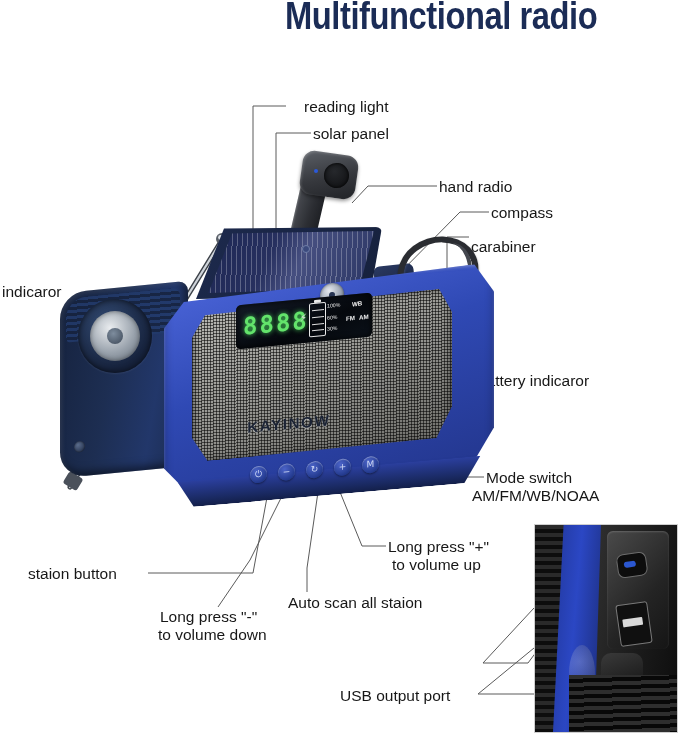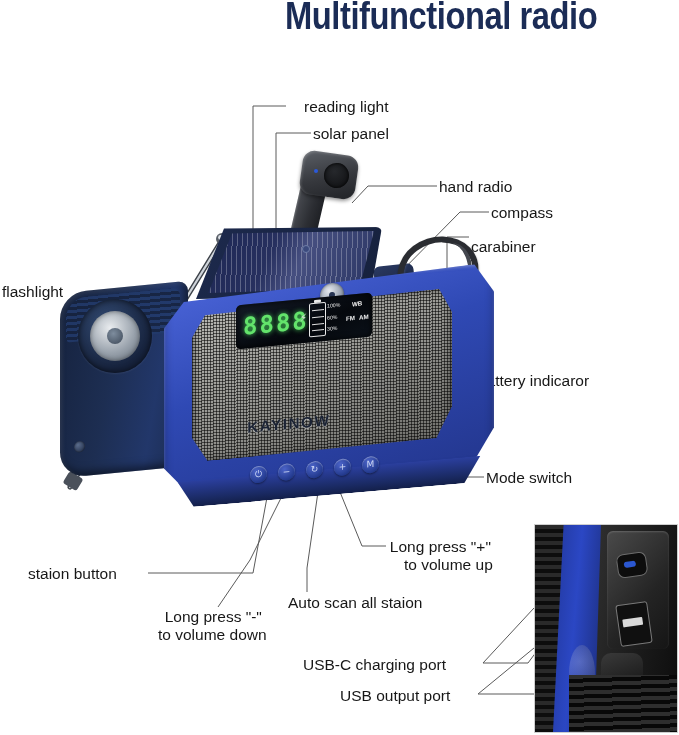--- a/index.html
+++ b/index.html
@@ -16,21 +16,21 @@
     position:absolute;left:285px;top:-4px;width:400px;
     font-family:"Liberation Sans","DejaVu Sans",sans-serif;
     font-size:38px;line-height:40px;font-weight:bold;
     color:#1b2c56;letter-spacing:-0.5px;
     transform:scaleX(0.86);transform-origin:left top;
     white-space:nowrap;
   }
 
   
   .lbl{position:absolute;font-size:15.5px;line-height:17px;color:#171717;white-space:nowrap;}
-  .lbl.two{line-height:18px;text-align:center;}
+  .lbl.two{line-height:18px;}
   svg.lead{position:absolute;left:0;top:0;width:679px;height:735px;overflow:visible;pointer-events:none;}
   svg.lead line,svg.lead polyline{stroke:#5a5a5a;stroke-width:1;fill:none;}
 
   
   #radio{position:absolute;left:52px;top:225px;width:430px;height:300px;}
 
   .antenna{position:absolute;left:0;top:0;}
 
   
   .endcap{
@@ -285,41 +285,41 @@
 
     <line x1="483" y1="663" x2="534" y2="608"></line>
     <line x1="478" y1="694" x2="534" y2="648"></line>
   </svg>
 
   <div class="lbl" style="left:288px;top:98px;margin-left:16px;">reading light</div>
   <div class="lbl" style="left:313px;top:125px;">solar panel</div>
   <div class="lbl" style="left:439px;top:178px;">hand radio</div>
   <div class="lbl" style="left:491px;top:204px;">compass</div>
   <div class="lbl" style="left:471px;top:238px;">carabiner</div>
-  <div class="lbl" style="left:2px;top:283px;">flashlight</div>
+  <div class="lbl" style="left:2px;top:283px;">indicaror</div>
   <div class="lbl" style="left:478px;top:372px;">battery indicaror</div>
 
   <div class="lbl two" style="left:486px;top:469px;">
     <div>Mode switch</div>
+    <div style="margin-left:-14px">AM/FM/WB/NOAA</div>
   </div>
 
   <div class="lbl two" style="left:388px;top:538px;">
     <div>Long press "+"</div>
-    <div style="margin-left:16px">to volume up</div>
+    <div style="margin-left:4px">to volume up</div>
   </div>
 
   <div class="lbl" style="left:28px;top:565px;">staion button</div>
 
   <div class="lbl two" style="left:160px;top:608px;">
     <div>Long press "-"</div>
     <div style="margin-left:-2px">to volume down</div>
   </div>
 
   <div class="lbl" style="left:288px;top:594px;">Auto scan all staion</div>
-  <div class="lbl" style="left:303px;top:656px;">USB-C charging port</div>
   <div class="lbl" style="left:340px;top:687px;">USB output port</div>
 
   <div id="radio">
 
     <svg class="antenna" width="240" height="280" viewBox="0 0 240 280">
       <line x1="18" y1="262" x2="168" y2="18" stroke="#3c4148" stroke-width="5" stroke-linecap="round"></line>
       <line x1="18" y1="262" x2="168" y2="18" stroke="#cfd4da" stroke-width="2.2" stroke-linecap="round"></line>
       <circle cx="170" cy="14" r="6" fill="#5a6069"></circle>
       <circle cx="168.5" cy="12.5" r="2.4" fill="#dfe3e8"></circle>
       <rect x="120" y="72" width="9" height="9" fill="#6d737c" transform="rotate(-58 124 76)"></rect>

